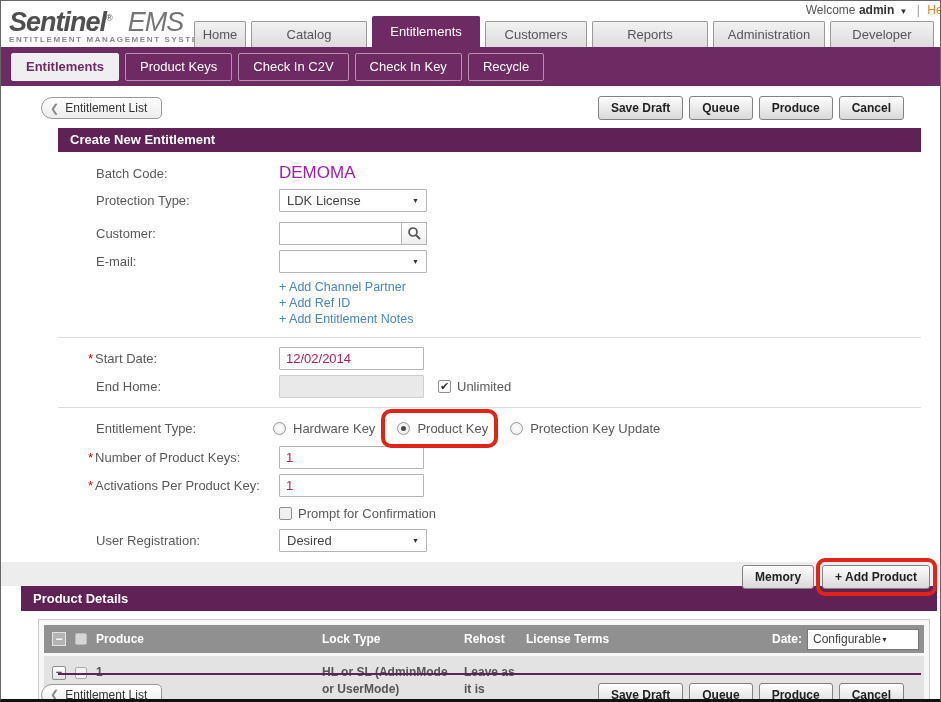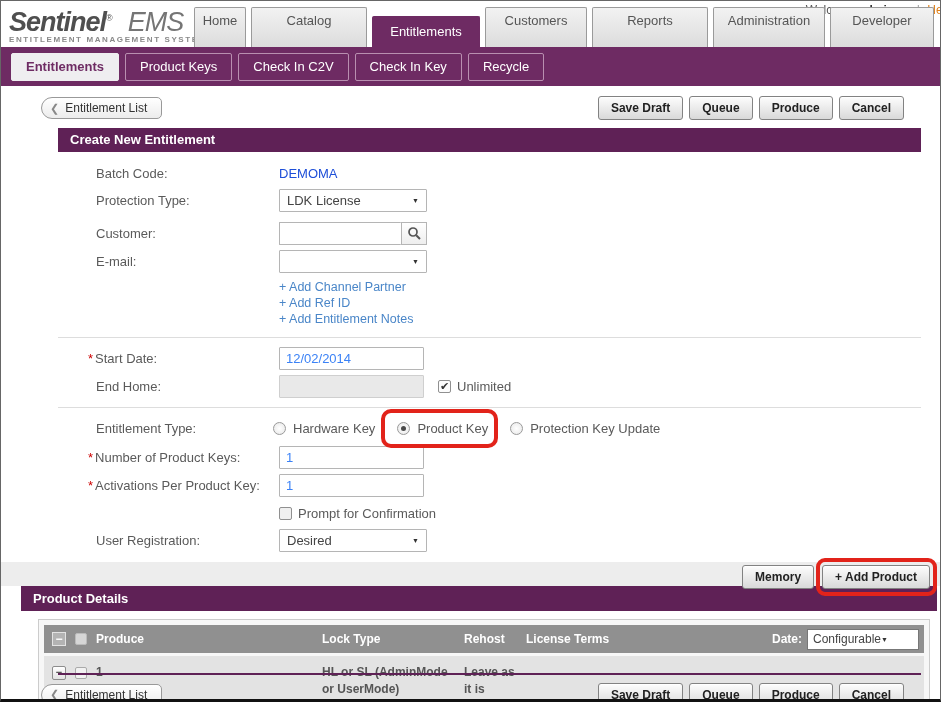--- a/index.html
+++ b/index.html
@@ -19,21 +19,21 @@
   .logo-reg { font-size: 9px; vertical-align: super; color:#4f4f4f; font-style: normal; }
   .logo-product { font-weight: normal; color: #757575; margin-left: 16px; }
   .logo-tagline { font-size: 8px; letter-spacing: 1.6px; color: #8a8a8a; margin-top: 0px; font-weight: bold; }
   .welcome { position: absolute; top: 2px; right: -12px; font-size: 12px; color: #555; white-space: nowrap; }
   .welcome b { color: #333; }
   .welcome .caret { font-size: 8px; color: #333; margin: 0 2px; }
   .welcome .sep { color: #999; margin: 0 4px; }
   .welcome .help { color: var(--help-orange, #e08119); cursor: pointer; text-decoration: none; }
   .nav-tabs { position: absolute; left: 193px; bottom: 0; display: flex; gap: 5px; align-items: flex-end; }
   .nav-tab {
-    height: 40px; line-height: 25px; text-align: center; font-size: 13px; color: #555;
+    height: 26px; line-height: 25px; text-align: center; font-size: 13px; color: #555;
     background: linear-gradient(#f2f2f2, #dcdcdc); border: 1px solid #9a9a9a; border-bottom: none;
     border-radius: 2px 2px 0 0; cursor: pointer; overflow: hidden;
   }
   .nav-tab.t0 { width: 52px; } .nav-tab.t1 { width: 116px; } .nav-tab.t2 { width: 108px; }
   .nav-tab.t3 { width: 102px; } .nav-tab.t4 { width: 116px; } .nav-tab.t5 { width: 112px; } .nav-tab.t6 { width: 104px; }
   .nav-tab.active {
     background: var(--brand-purple, #6e2b63); color: #fff; height: 31px; line-height: 30px;
     border-color: var(--brand-purple, #6e2b63);
   }
   
@@ -64,29 +64,29 @@
   }
   .section-header {
     margin: 8px 19px 0 57px; height: 24px; line-height: 24px; padding-left: 12px;
     background: var(--section-purple, #5f2156); color: #fff; font-weight: bold; font-size: 13px;
   }
   
   .form-section { padding: 10px 0 0 95px; }
   .frow { display: flex; align-items: center; margin-bottom: 5px; min-height: 22px; }
   .flabel { width: 183px; font-size: 13px; color: #5a5a5a; flex: 0 0 auto; }
   .req { color: #cc0000; margin-right: 2px; margin-left: -8px; }
-  .static-val { font-size: 13px; color: #1d4ed8; }
+  .static-val { font-size: 17px; color: #a21caf; }
   .selectbox {
     width: 148px; height: 23px; border: 1px solid #b5b5b5; background: #fff; display: inline-flex;
     justify-content: space-between; align-items: center; padding: 0 7px; font-size: 13px; color: #444;
     cursor: pointer; border-radius: 1px;
   }
   .selectbox .caret { font-size: 7px; color: #333; }
   .tinput {
-    height: 23px; border: 1px solid #b5b5b5; font-size: 13px; color: #3b82f6; padding: 0 6px;
+    height: 23px; border: 1px solid #b5b5b5; font-size: 13px; color: #be185d; padding: 0 6px;
     font-family: "Liberation Sans", sans-serif; border-radius: 1px;
   }
   .tinput:disabled, .tinput.disabled { background: #e9e9e9; border-color: #cfcfcf; }
   .w145 { width: 145px; }
   .customer-wrap { display: flex; }
   .customer-input { width: 122px; border-right: none; }
   .search-btn {
     width: 26px; height: 23px; border: 1px solid #b5b5b5; background: linear-gradient(#fff,#eee);
     display: inline-flex; align-items: center; justify-content: center; cursor: pointer;
   }

